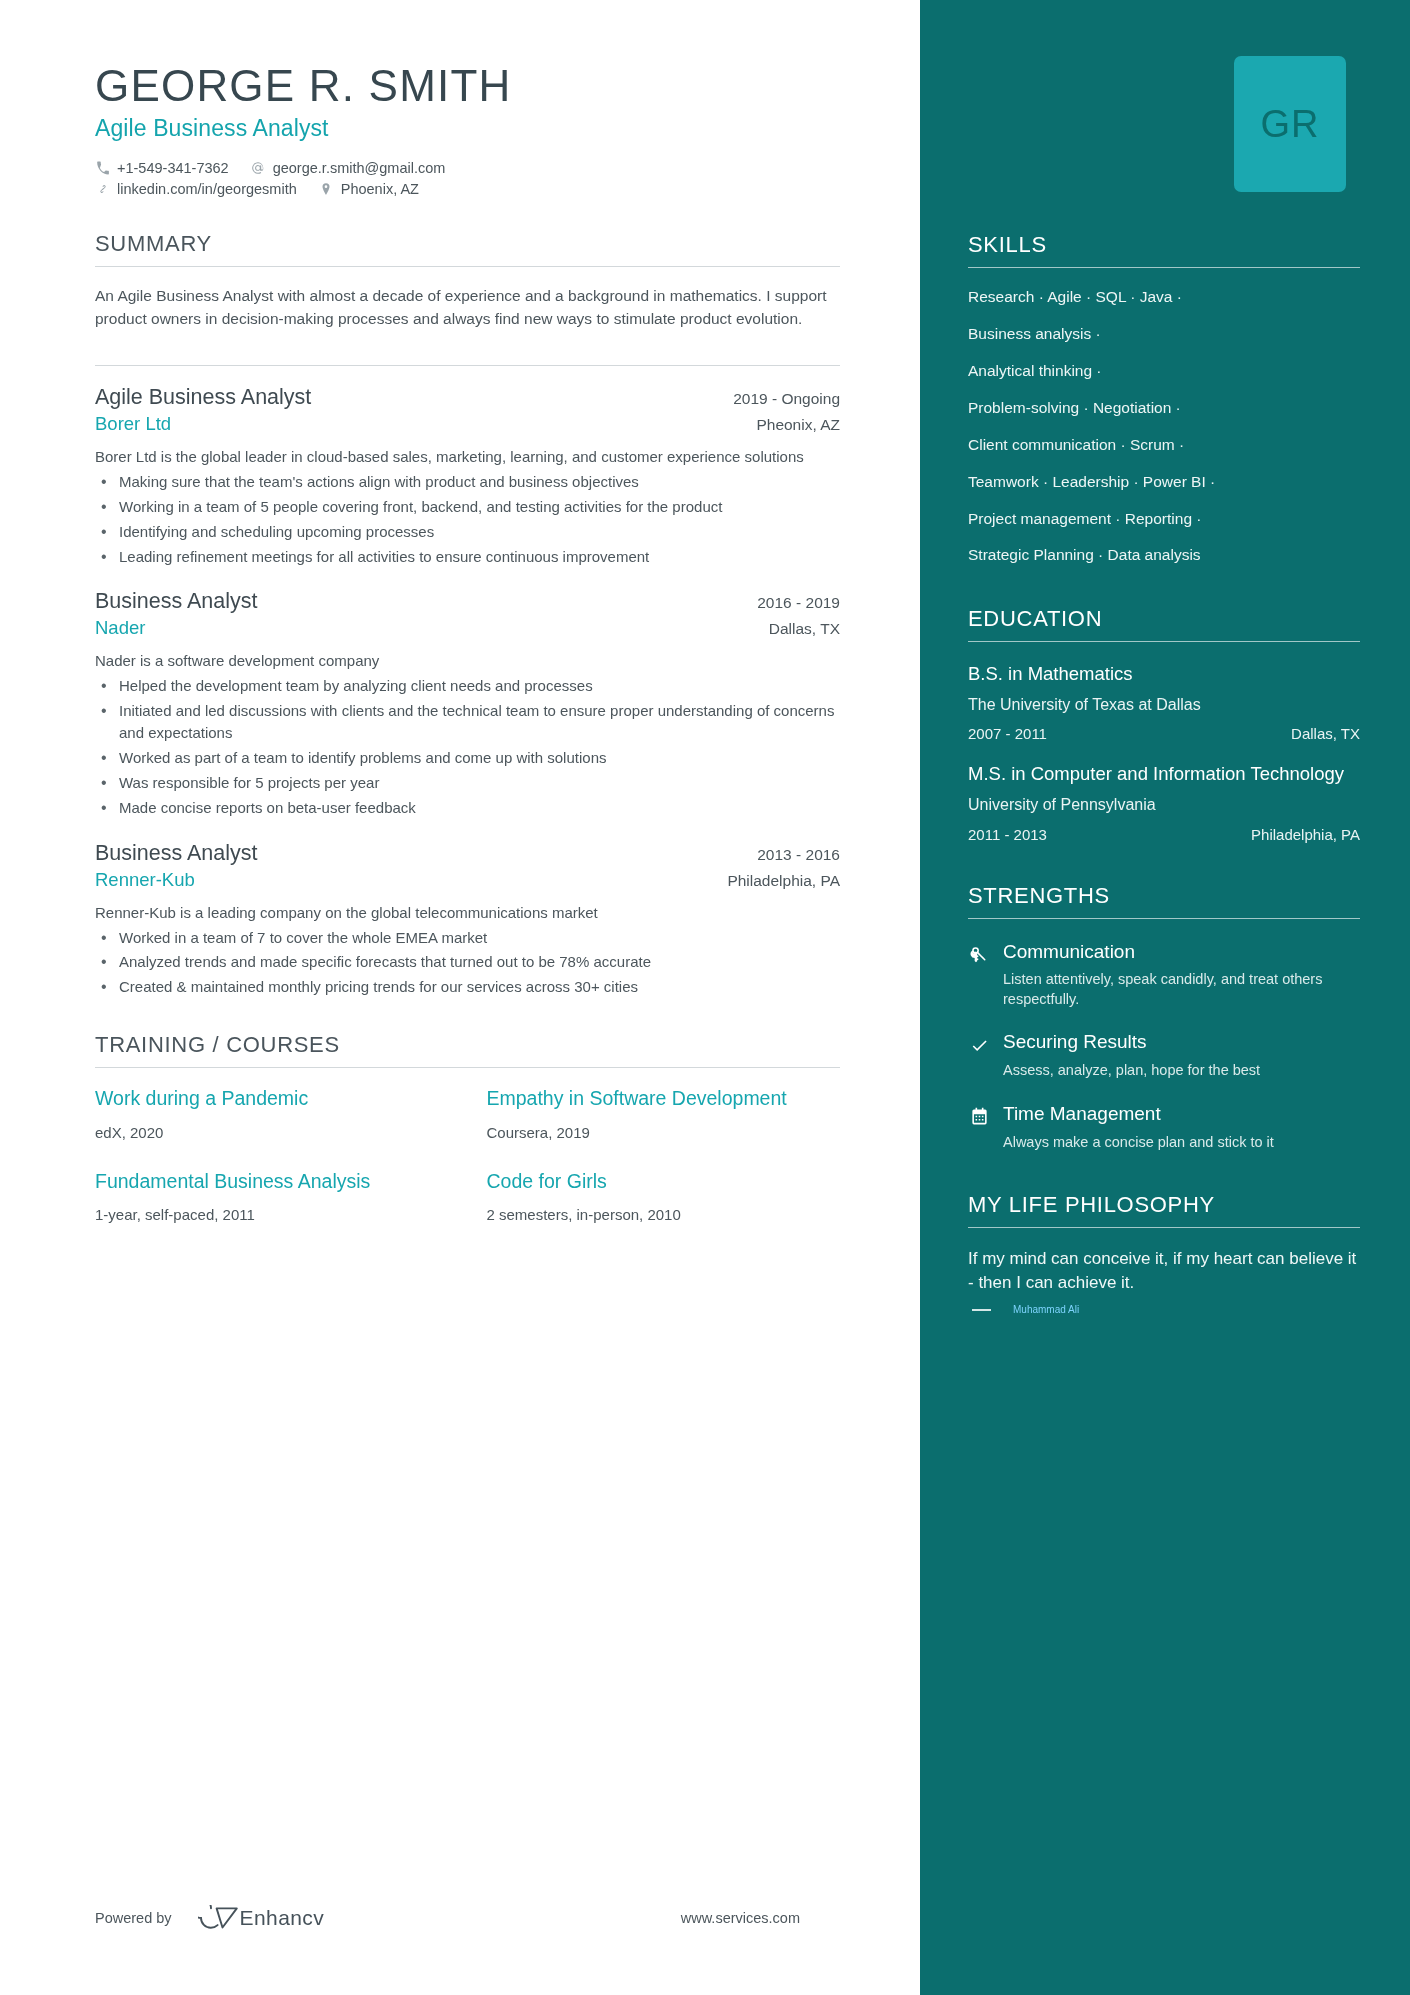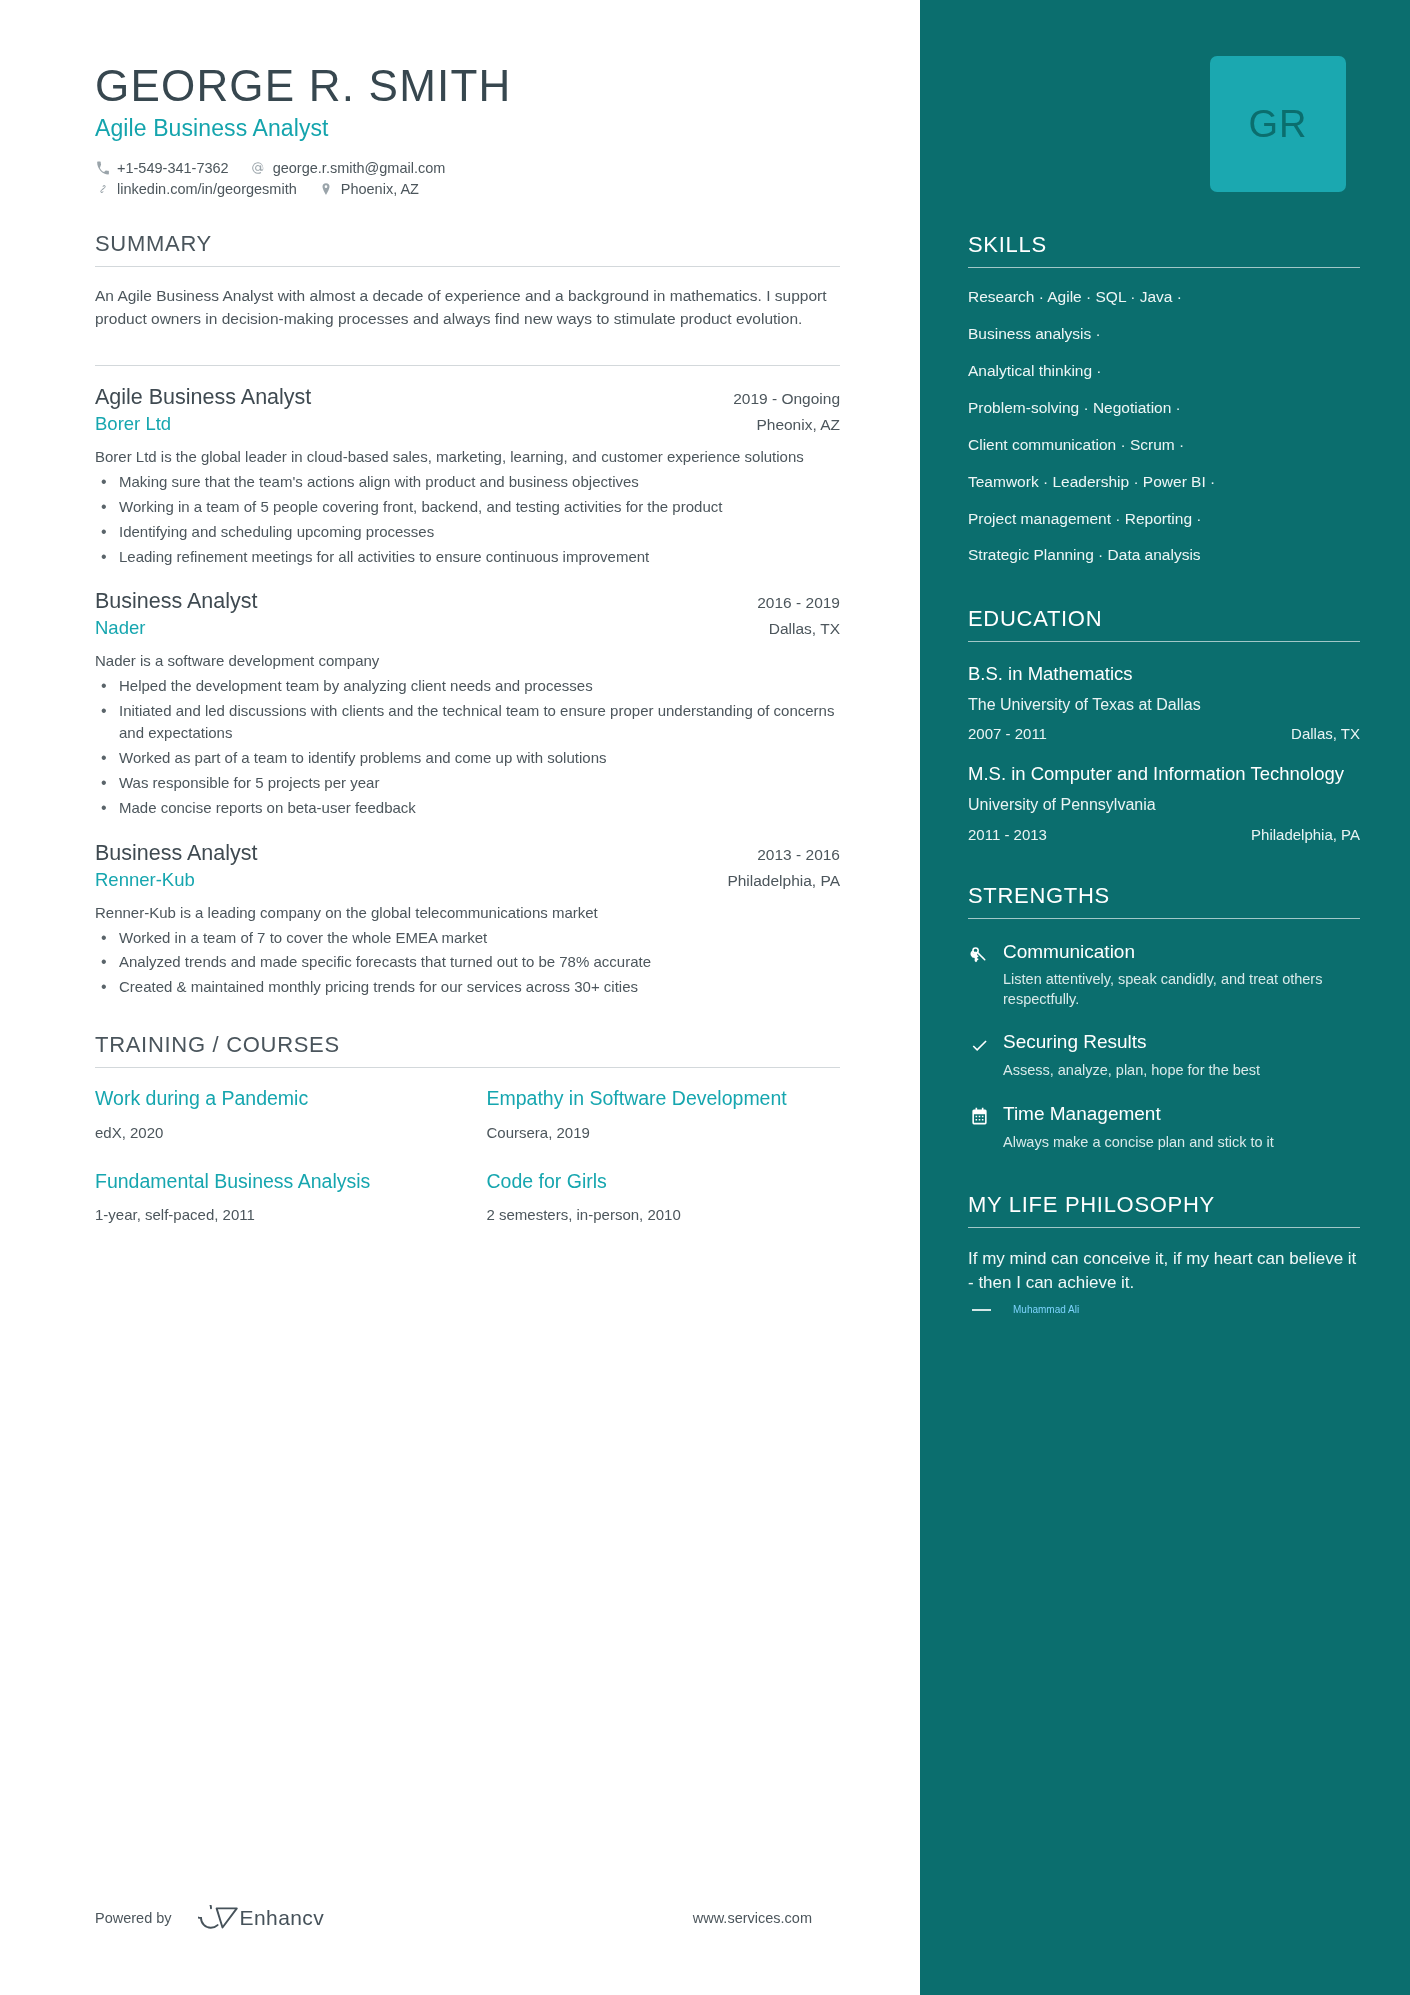--- a/index.html
+++ b/index.html
@@ -150,21 +150,21 @@
     line-height: 1.25;
     margin-bottom: 13px;
   }
   .course-meta {
     font-size: 15px;
     color: #4c565c;
   }
 
   .footer {
     position: absolute;
-    left: 95px; right: 68px;
+    left: 95px; right: 80px;
     bottom: 64px;
     display: flex;
     align-items: center;
   }
   .powered {
     font-size: 14.5px;
     color: #4c565c;
     margin-right: 26px;
   }
   .enh-logo { display: flex; align-items: center; gap: 0; }
@@ -191,21 +191,21 @@
     position: relative;
   }
   .side::before{
     content:"";
     position:absolute;
     left:0; top:0; bottom:0;
     width: 8px;
     background:#0b6e6e;
   }
   .avatar {
-    width: 136px; height: 136px;
+    width: 112px; height: 136px;
     background: #1ba8b0;
     border-radius: 7px;
     margin: 34px 0 0 auto;
     margin-right: 14px;
     display: flex;
     align-items: center;
     justify-content: center;
     color: #0b6e6e;
     font-size: 38px;
     letter-spacing: 1px;

